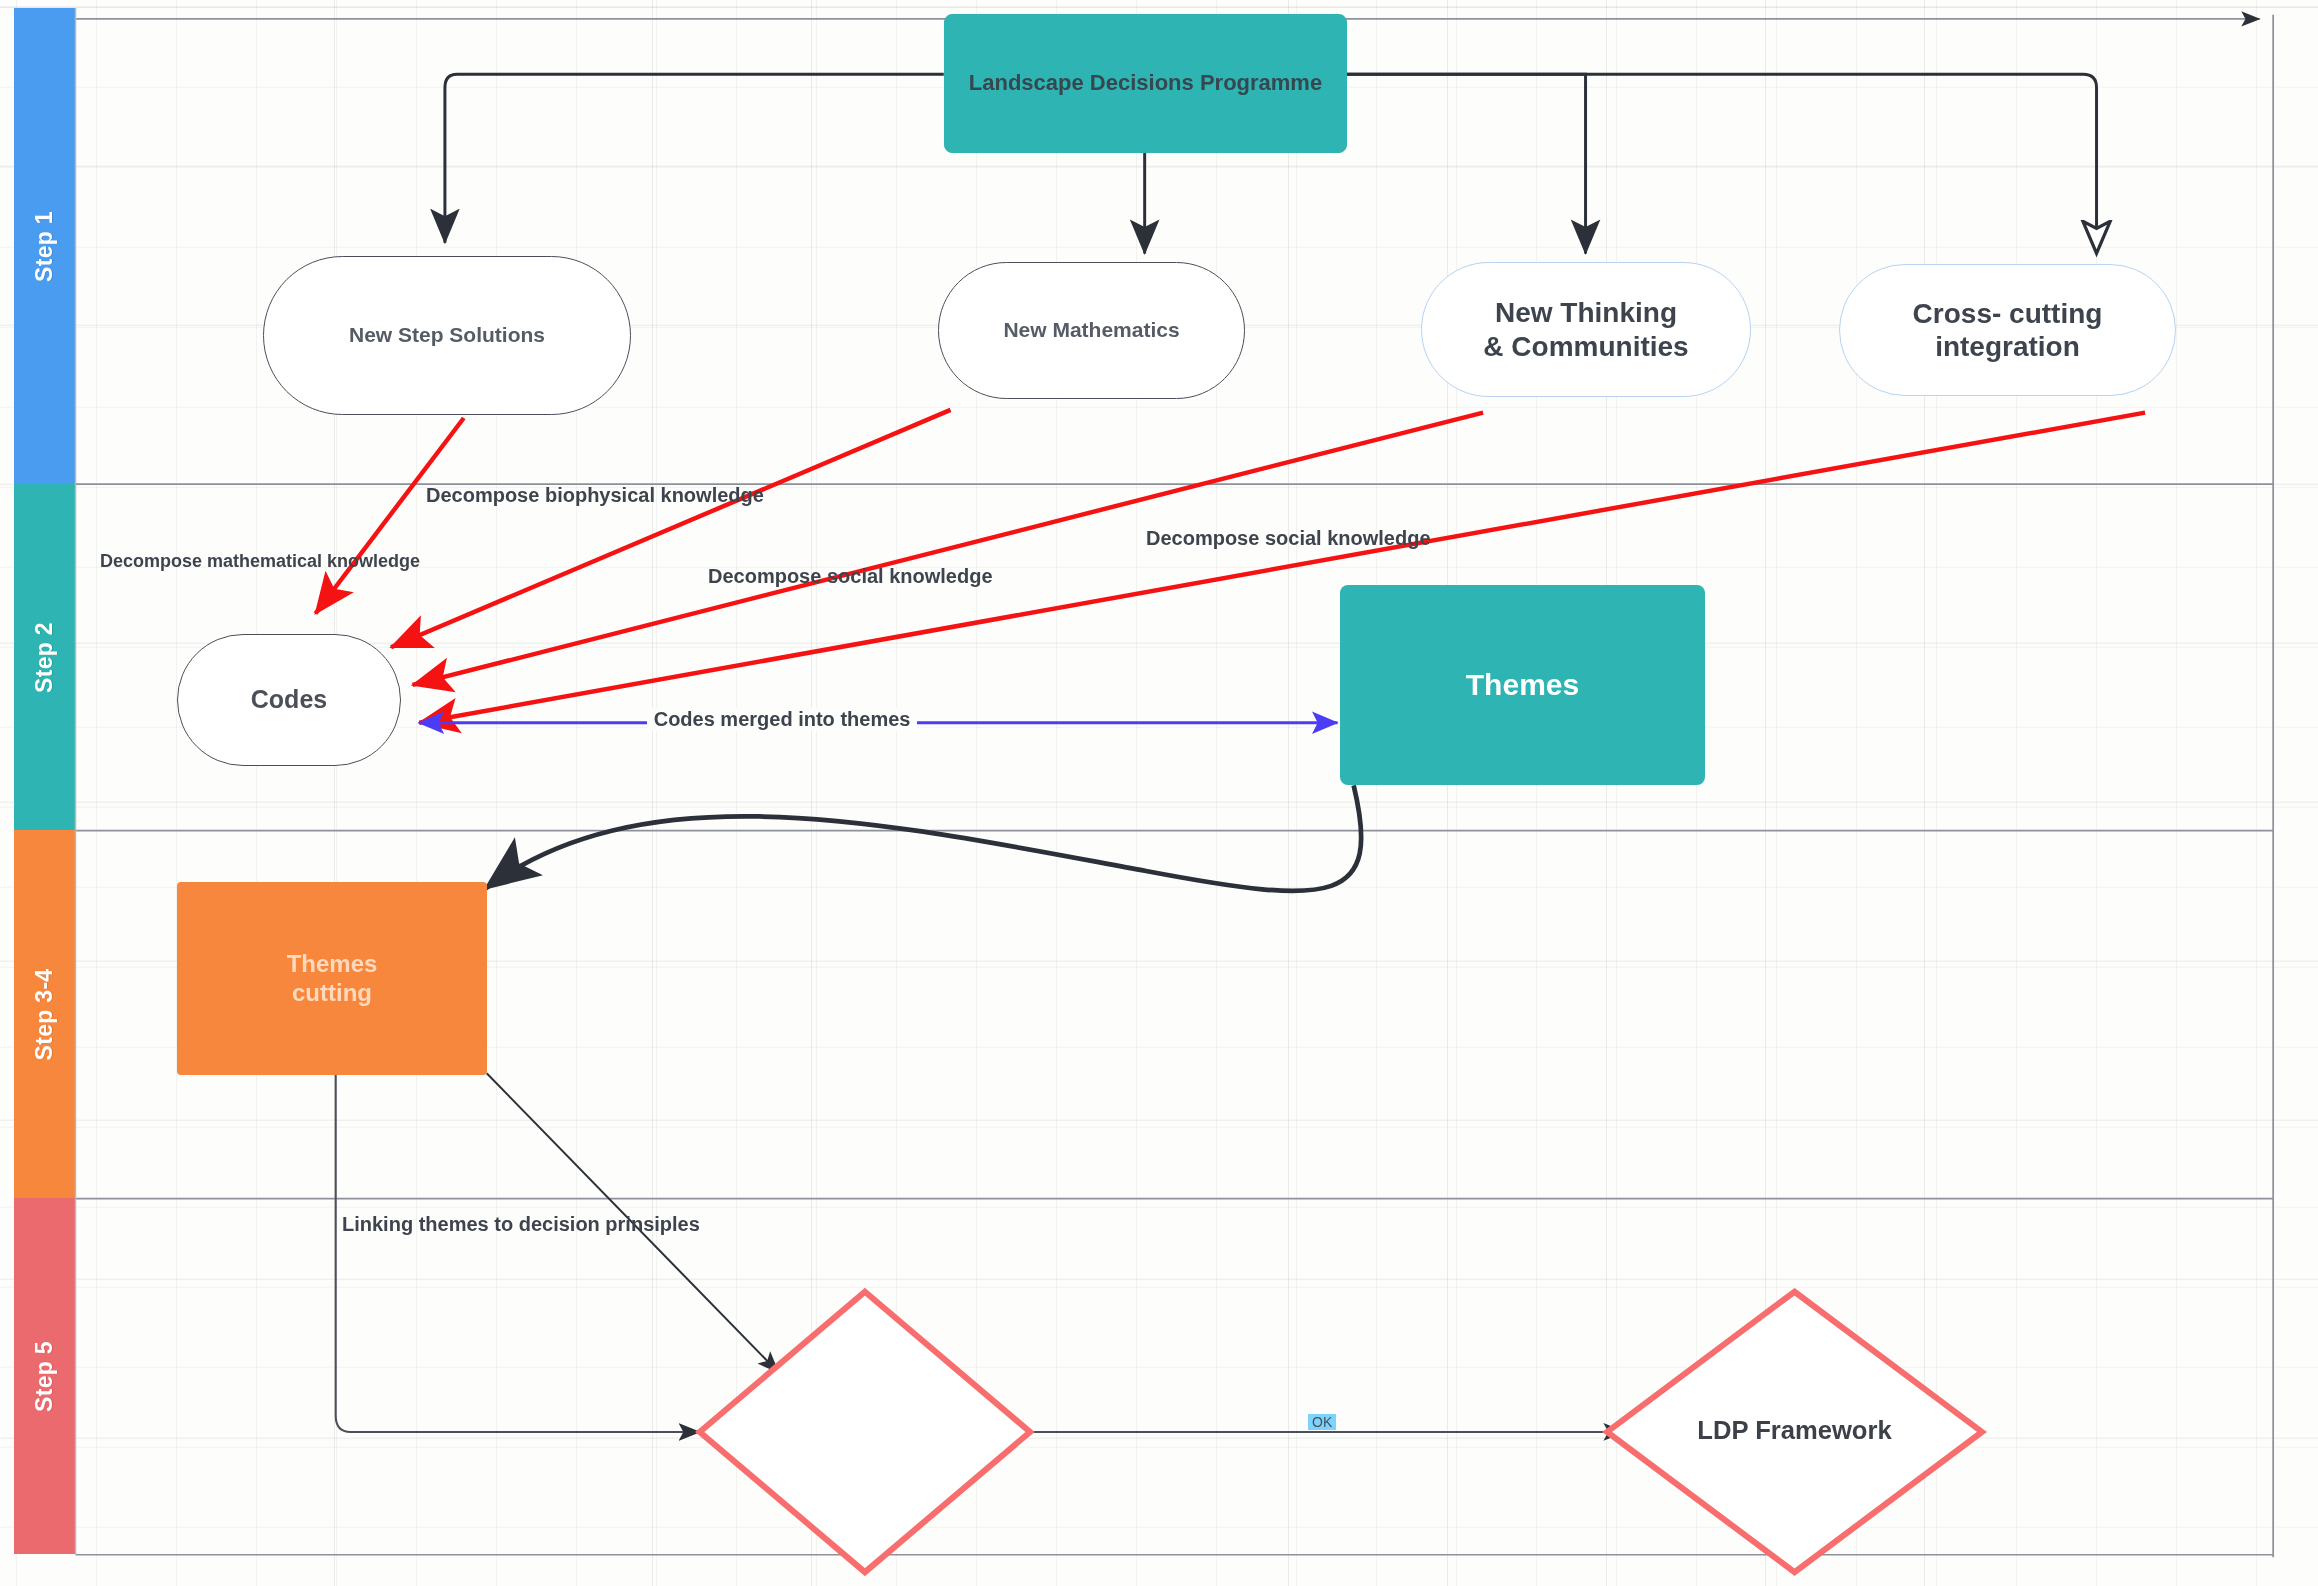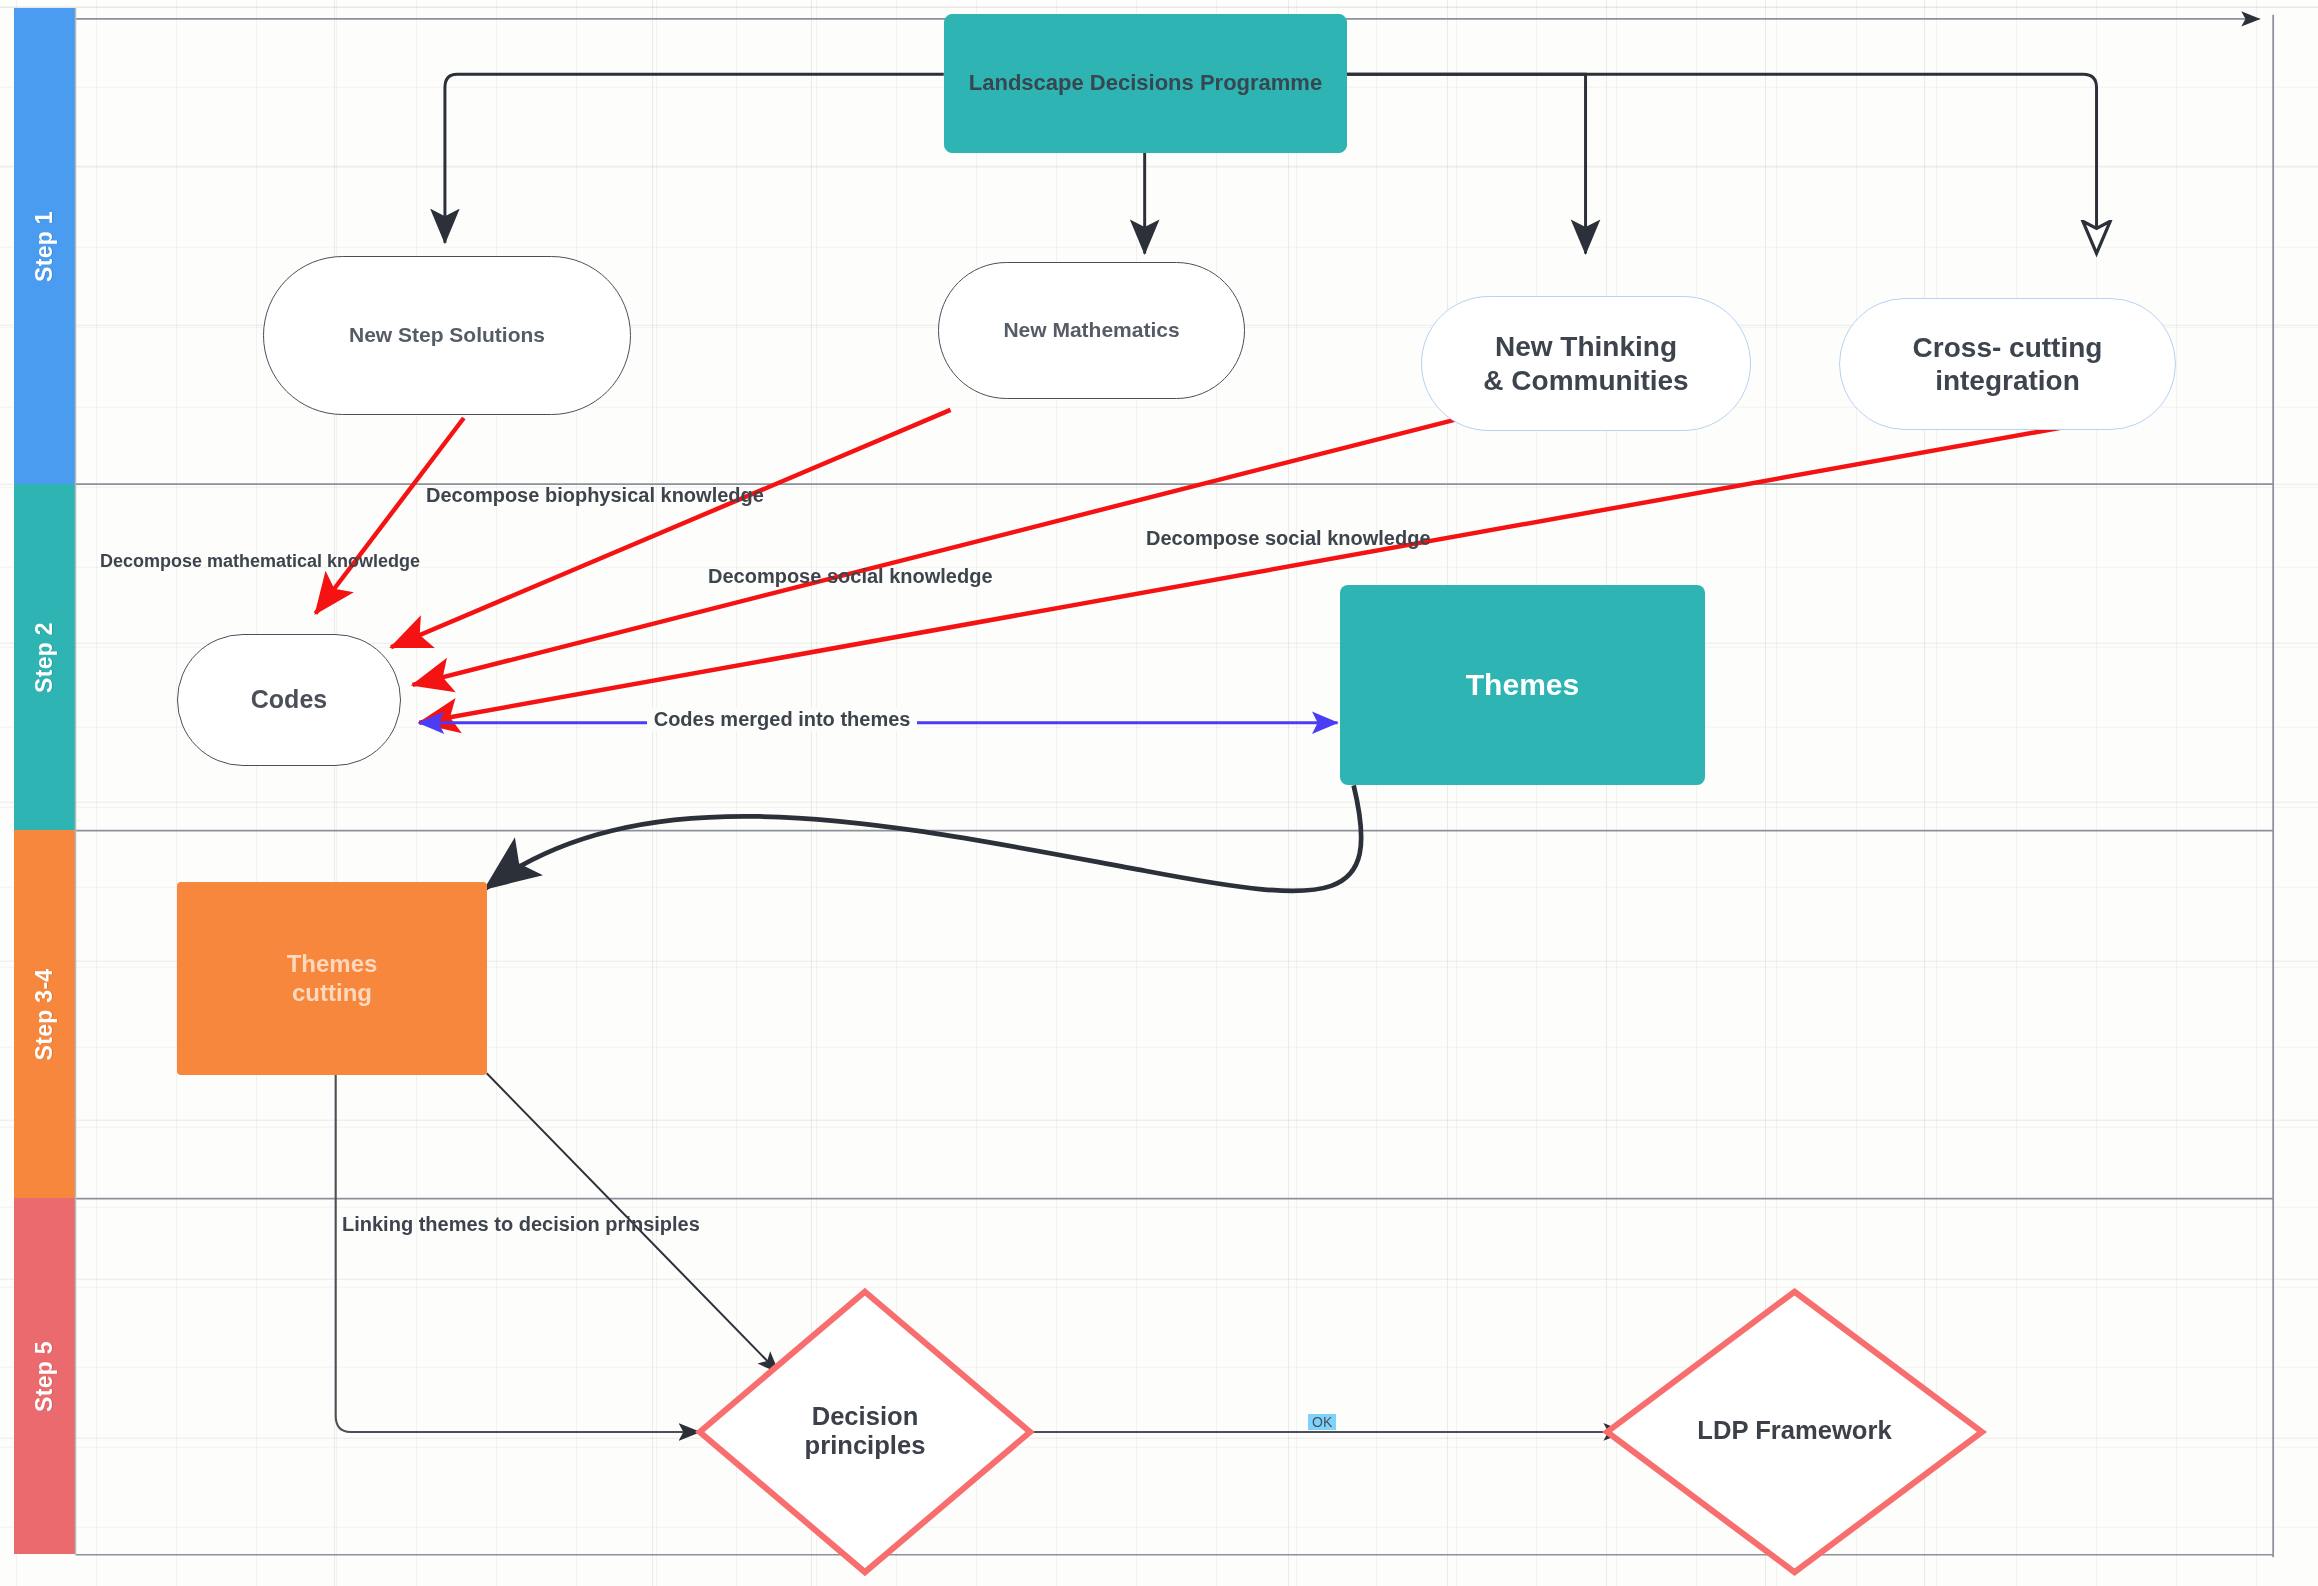--- a/index.html
+++ b/index.html
@@ -53,21 +53,21 @@
     border:0.7px solid #2eb5b3;border-radius:8px;align-items:center;
   }
   .n-themes{
     background:#2eb5b3;color:#ffffff;font-weight:bold;font-size:30px;border-radius:8px;
   }
   .n-themesan{
     background:#f6873c;color:#ffd9bd;font-weight:bold;font-size:24px;border-radius:4px;
   }
   .n-plain{color:#565c66;font-weight:bold;font-size:21px;}
   .n-codes{color:#4a4f58;font-weight:bold;font-size:25px;}
-  .n-blue{color:#3e444d;font-weight:bold;font-size:28px;margin-top:34px;}
+  .n-blue{color:#3e444d;font-weight:bold;font-size:28px;}
 
   
   .diamond-wrap{position:absolute;}
   .diamond-label{
     position:absolute;left:0;top:0;width:100%;height:100%;
     display:flex;align-items:center;justify-content:center;text-align:center;
     font-weight:bold;color:#3c4149;line-height:1.15;
   }
 
   
@@ -201,26 +201,20 @@
 
   <div class="node n-themes" style="left:1340px;top:585px;width:365px;height:200px;">
     <span>Themes</span>
   </div>
 
   <div class="node n-themesan" style="left:177px;top:882px;width:310px;height:193px;flex-direction:column;">
     <span>Themes</span>
     <span>cutting</span>
   </div>
 
-  <div class="diamond-wrap" style="left:700px;top:1291px;width:330px;height:280px;">
-    <div class="diamond-label" style="font-size:25.6px;flex-direction:column;">
-      <span>Decision</span>
-      <span>principles</span>
-    </div>
-  </div>
 
   <div class="diamond-wrap" style="left:1607px;top:1291px;width:375px;height:280px;">
     <div class="diamond-label" style="font-size:25.6px;">
       <span>LDP Framework</span>
     </div>
   </div>
 
   <div class="elabel elabel-md" style="left:426px;top:484px;">Decompose biophysical knowledge</div>
 
   <div class="elabel elabel-sm" style="left:100px;top:551px;">Decompose mathematical knowledge</div>

